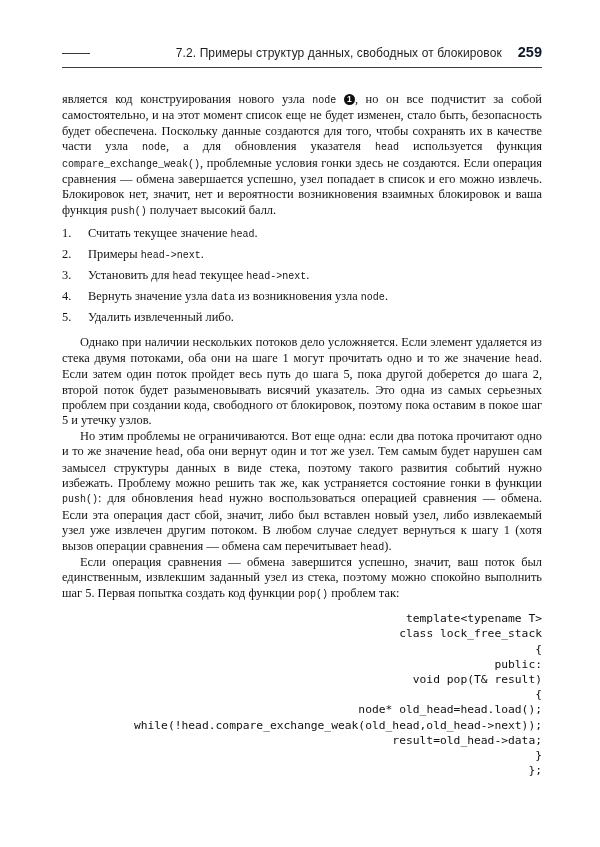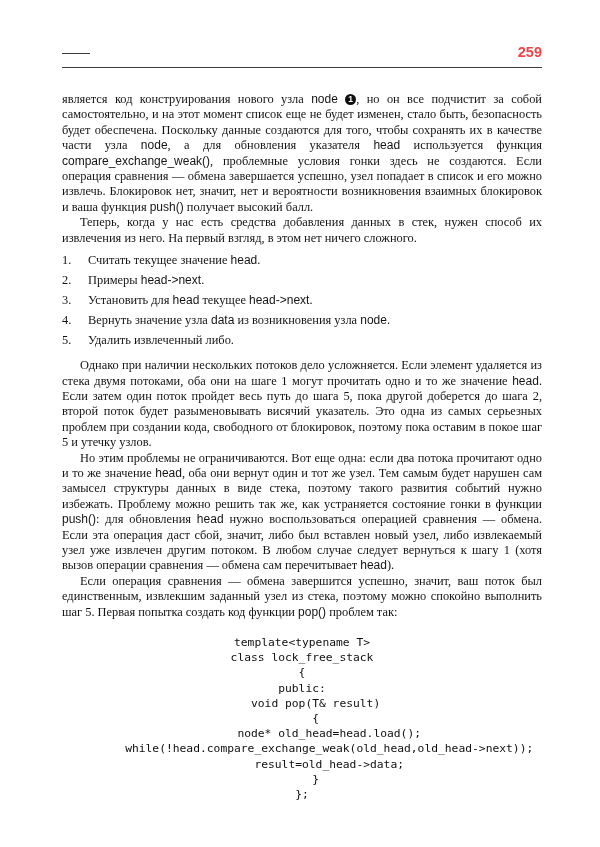--- a/index.html
+++ b/index.html
@@ -14,66 +14,66 @@
   
   .runhead {
     position:relative;
     display:flex; justify-content:flex-end; align-items:baseline; gap:16px;
     border-bottom:1px solid #3c3c3c;
     padding-bottom:7px;
     font-family:"Liberation Sans", sans-serif;
   }
   .tick { position:absolute; left:0; bottom:13px; width:28px; height:1px; background:#3c3c3c; }
   .rh-title { font-size:12px; color:#1e1e1e; letter-spacing:.1px; }
-  .rh-page  { font-size:14.5px; font-weight:bold; color:#ef4444; }
+  .rh-page  { font-size:14.5px; font-weight:bold; color:#0f172a; }
 
   
   .content { margin-top:24px; font-size:12.4px; line-height:15.4px; text-align:justify; }
   .para { margin:0; }
   .indent { text-indent:18px; }
 
-  .mono { font-family:Liberation Sans, sans-serif; font-size:12px; }
+  .mono { font-family:Liberation Mono, monospace; font-size:10px; }
 
   .callout {
     display:inline-block; width:11px; height:11px; border-radius:50%;
     background:#101010; color:#fff;
     font-family:"Liberation Sans", sans-serif;
     font-size:8.5px; font-weight:bold; line-height:11px; text-align:center;
     vertical-align:1px; text-indent:0;
   }
 
   
   .steps { margin:7px 0 10px; }
   .step { display:flex; margin-bottom:4.5px; text-align:left; }
   .num { flex:none; width:26px; }
   .step-text { flex:1; }
 
   
   .code {
-    margin-top:15px;
+    margin-top:9px;
     font-family:"DejaVu Sans Mono", monospace;
     font-size:11.3px; line-height:15.2px;
-    white-space:pre; text-align:center; color:#0f0f0f;
+    white-space:pre; text-align:right; color:#0f0f0f;
   }
 </style>
 </head>
 <body>
 
 <div class="page">
 
   <header class="runhead">
     <span class="tick"></span>
+    <span class="rh-title">7.2. Примеры структур данных, свободных от блокировок</span>
     <span class="rh-page">259</span>
   </header>
 
   <main class="content">
 
     <p class="para"><span>является код конструирования нового узла </span><span class="mono">node</span><span> </span><span class="callout">1</span><span>, но он все подчистит за собой самостоятельно, и на этот момент список еще не будет изменен, стало быть, безопасность будет обеспечена. Поскольку данные создаются для того, чтобы сохранять их в качестве части узла </span><span class="mono">node</span><span>, а для обновления указателя </span><span class="mono">head</span><span> используется функция </span><span class="mono">compare_exchange_weak()</span><span>, проблемные условия гонки здесь не создаются. Если операция сравнения — обмена завершается успешно, узел попадает в список и его можно извлечь. Блокировок нет, значит, нет и вероятности возникновения взаимных блокировок и ваша функция </span><span class="mono">push()</span><span> получает высокий балл.</span></p>
 
-    <p class="para indent"><span>Теперь, когда у нас есть средства добавления данных в стек, нужен способ их извлечения из него. На первый взгляд, в этом нет ничего сложного.</span></p>
 
     <div class="steps">
       <div class="step">
         <span class="num">1.</span>
         <span class="step-text"><span>Считать текущее значение </span><span class="mono">head</span><span>.</span></span>
       </div>
       <div class="step">
         <span class="num">2.</span>
         <span class="step-text"><span>Примеры </span><span class="mono">head-&gt;next</span><span>.</span></span>
       </div>

